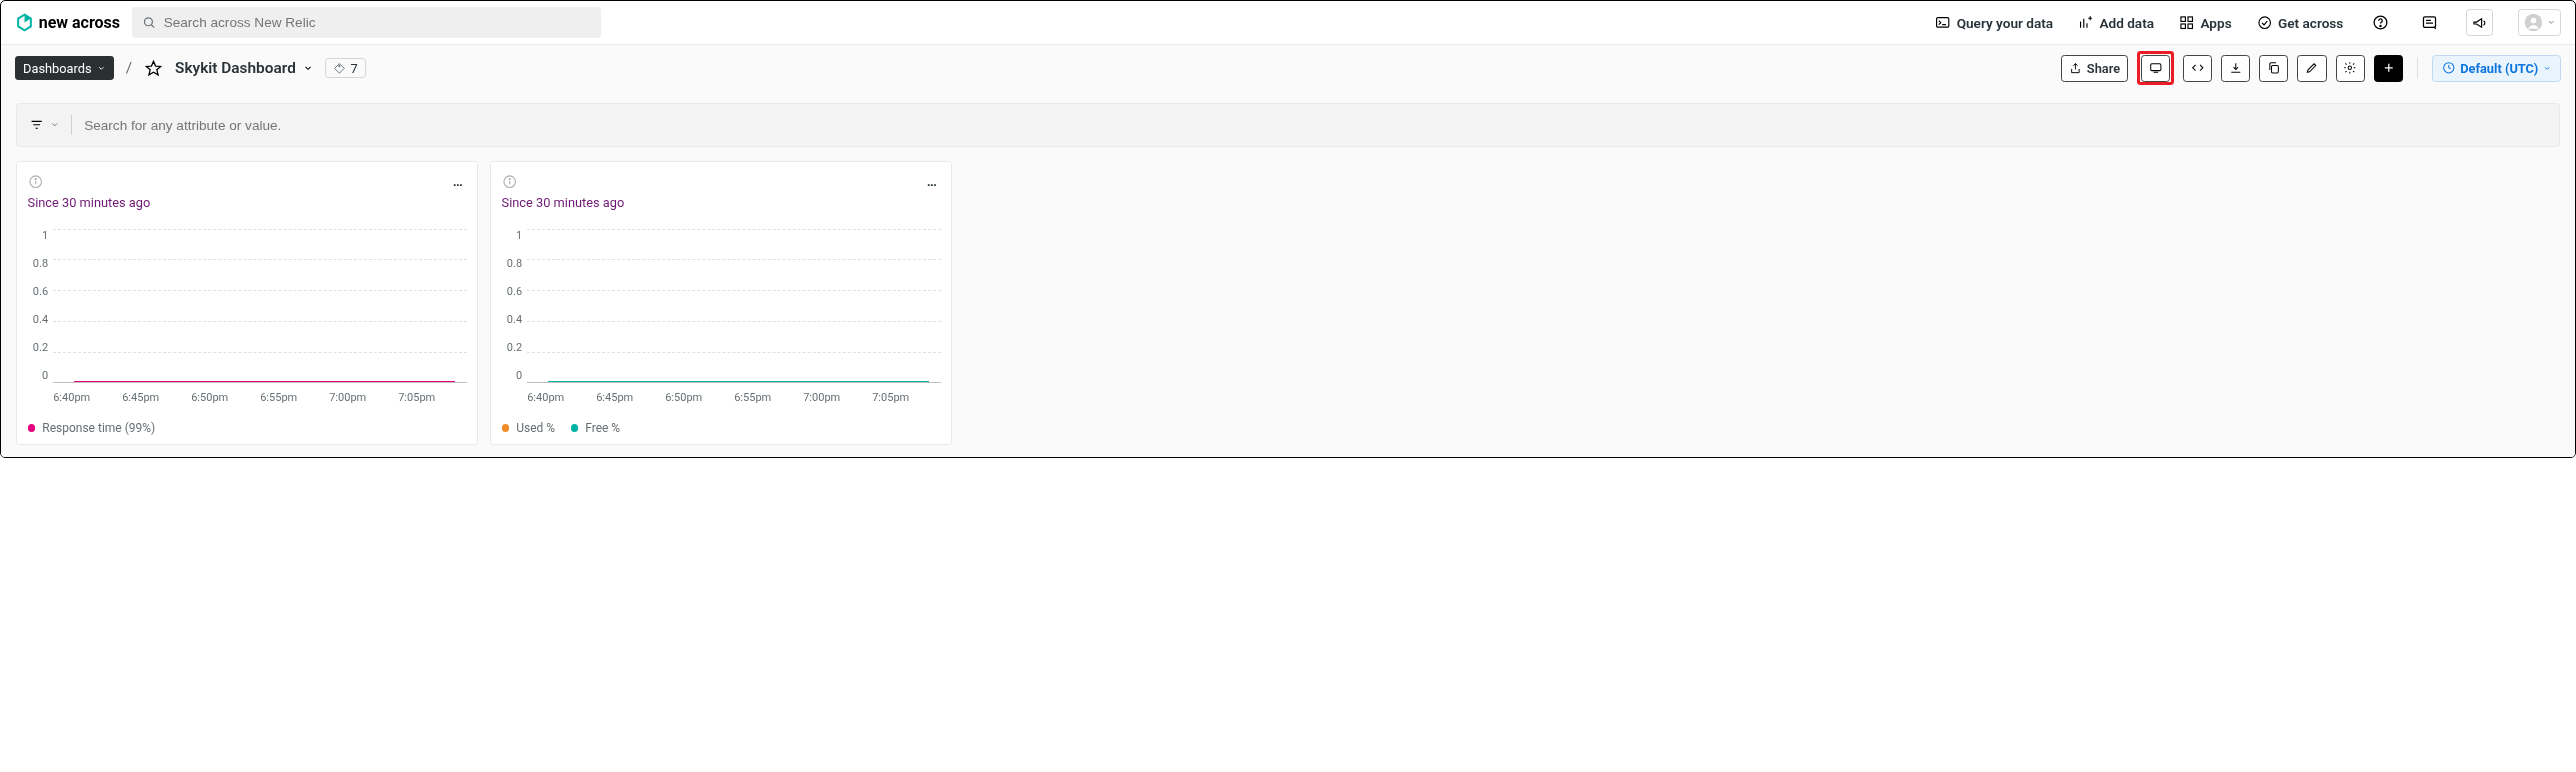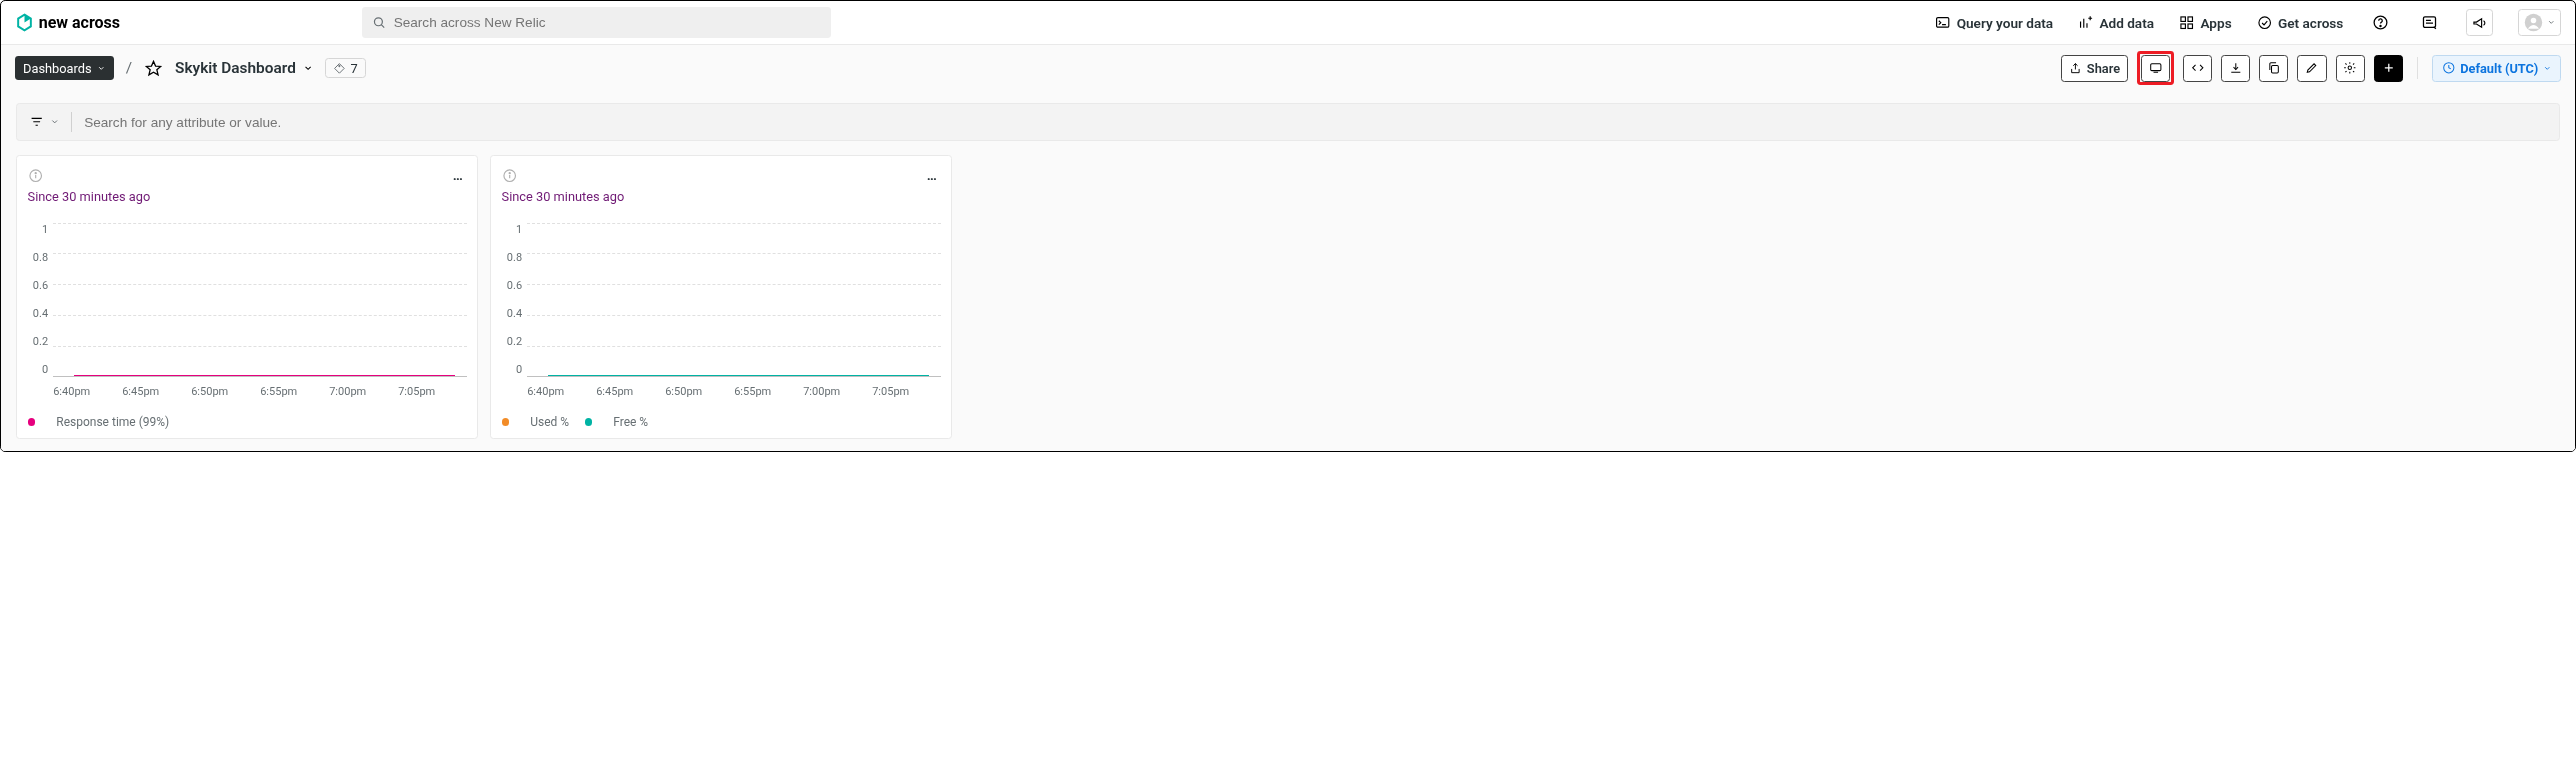--- a/index.html
+++ b/index.html
@@ -3,21 +3,21 @@
   <meta charset="utf-8">
   <style>
     * { box-sizing: border-box; margin: 0; padding: 0; }
     body { font-family: -apple-system, BlinkMacSystemFont, "Segoe UI", Roboto, sans-serif; background: #fff; color: #293338; }
     .app { border: 1.7px solid #000; border-radius: 5.1px; overflow: hidden; }
 
     
     .topnav { display: flex; align-items: center; height: 44px; padding: 0 13.6px; border-bottom: 0.9px solid #E9E9E9; gap: 12px; }
     .logo { display: flex; align-items: center; gap: 5.1px; }
     .logo-text { font-size: 16px; font-weight: 700; color: #000; }
-    .search-wrap { margin-left: 230px; width: 469px; height: 31px; background: #EFEFEF; border-radius: 3.4px; display: flex; align-items: center; padding: 0 10.2px; gap: 6.8px; }
+    .search-wrap { width: 469px; height: 31px; background: #EFEFEF; border-radius: 3.4px; display: flex; align-items: center; padding: 0 10.2px; gap: 6.8px; }
     .search-wrap input { border: 0; background: transparent; width: 100%; font-size: 13.6px; color: #676F73; outline: none; }
     .topnav-spacer { flex: 1; }
     .topnav-right { display: flex; align-items: center; gap: 25px; }
     .top-item { display: flex; align-items: center; gap: 6px; font-size: 13.6px; font-weight: 600; cursor: pointer; }
     .top-icon-btn { display:flex; align-items:center; justify-content:center; width:24px; height:24px; cursor:pointer; }
     .user-btn { border:0.9px solid #D6D6D6; border-radius:3.4px; padding:2.6px 5.1px; display:flex; align-items:center; gap:3.4px; cursor:pointer; }
     .announce-btn { border:0.9px solid #D6D6D6; border-radius:3.4px; width:27px; height:27px; display:flex; align-items:center; justify-content:center; cursor:pointer; }
 
     
     .subnav { display: flex; align-items: center; height: 46px; padding: 0 13.6px; gap: 12px; background: #FAFAFA; }
@@ -29,21 +29,21 @@
     .subnav-spacer { flex:1; }
     .right-tools { display:flex; align-items:center; gap:9px; }
     .tool-btn { border:0.9px solid #444; border-radius:3.4px; height:27px; min-width:27px; padding:0 6.8px; display:flex; align-items:center; justify-content:center; gap:5.1px; cursor:pointer; background:#fff; font-size:12.8px; font-weight:600; }
     .tool-btn.dark { background:#000; color:#fff; border-color:#000; }
     .highlighted-box { border: 3.4px solid #ED1C24; border-radius:3.4px; padding:0.9px; }
     .divider-v { width:0.9px; height:22px; background:#E0E0E0; margin: 0 5.1px; }
     .tz-btn { border:0.9px solid #BFD9F0; background:#EAF4FD; color:#0C74DF; border-radius:3.4px; height:27px; padding:0 8.5px; display:flex; align-items:center; gap:5.1px; font-size:12.8px; font-weight:700; cursor:pointer; }
 
     
     .content { padding: 12px 15.4px; background: #FAFAFA; }
-    .filter-bar { background:#F3F3F3; border:0.9px solid #E9E9E9; border-radius:3.4px; height:38px; display:flex; align-items:center; padding:0 12px; gap:12px; }
+    .filter-bar { background:#F3F3F3; border:0.9px solid #E9E9E9; border-radius:3.4px; height:44px; display:flex; align-items:center; padding:0 12px; gap:12px; }
     .filter-icon { display:flex; align-items:center; gap:5.1px; }
     .filter-bar input { border:0; background:transparent; font-size:13.6px; color:#676F73; outline:none; flex:1; }
     .filter-sep { width:0.9px; height:20.5px; background:#D0D0D0; }
 
     
     .cards { display:flex; gap:12px; margin-top: 13.6px; }
     .card { background:#fff; border:0.9px solid #E9E9E9; border-radius:3.4px; width: 462px; padding: 10.2px 10.2px 8.5px 10.2px; }
     .card-head { display:flex; align-items:center; justify-content:space-between; }
     .info-icon { width:15.4px; height:15.4px; }
     .card-menu { cursor:pointer; padding:1.7px 3.4px; font-weight:700; letter-spacing:0.9px; }
@@ -53,21 +53,21 @@
     .chart { margin-top: 19px; }
     .chart-body { display:flex; }
     .y-axis { display:flex; flex-direction:column; justify-content:space-between; align-items:flex-end; width:25.6px; height:154px; font-size:11px; color:#676F73; padding-right:5.1px; }
     .plot { position:relative; flex:1; height:154px; }
     .grid-line { position:absolute; left:0; right:0; height:0; border-top: 0.9px dashed #E0E0E0; }
     .axis-line { position:absolute; left:0; right:0; bottom:0; height:0; border-top:0.9px solid #C0C0C0; }
     .series-line { position:absolute; left:5%; right:3%; bottom:0; height:0; border-top:1.7px solid; }
     .x-axis { display:flex; font-size:11px; color:#676F73; margin-top: 8.5px; }
     .x-tick { flex:1; text-align:left; }
     .legend { display:flex; gap:15.4px; margin-top: 17px; }
-    .legend-item { display:flex; align-items:center; gap:21px; font-size:12px; color:#676F73; }
+    .legend-item { display:flex; align-items:center; gap:7px; font-size:12px; color:#676F73; }
     .legend-dot { width:7.7px; height:7.7px; border-radius:50%; }
     .cards-spacer { flex:1; }
   </style>
 </head>
 <body>
 
 <div class="app">
 
   <div class="topnav">
     <div class="logo">

